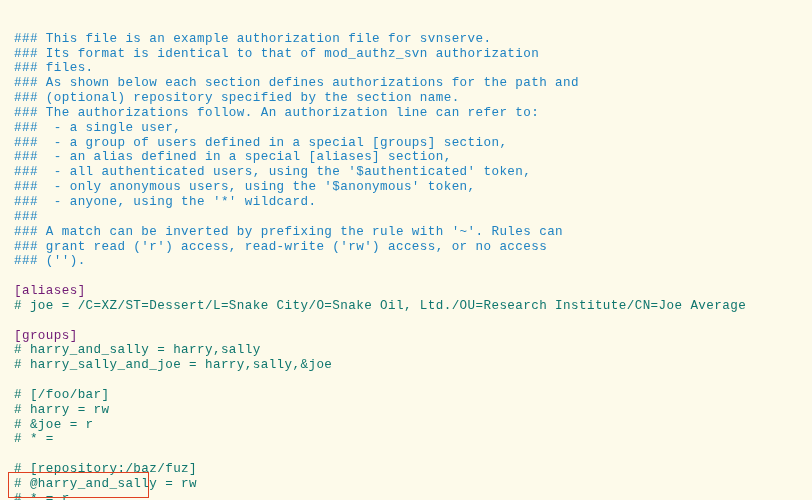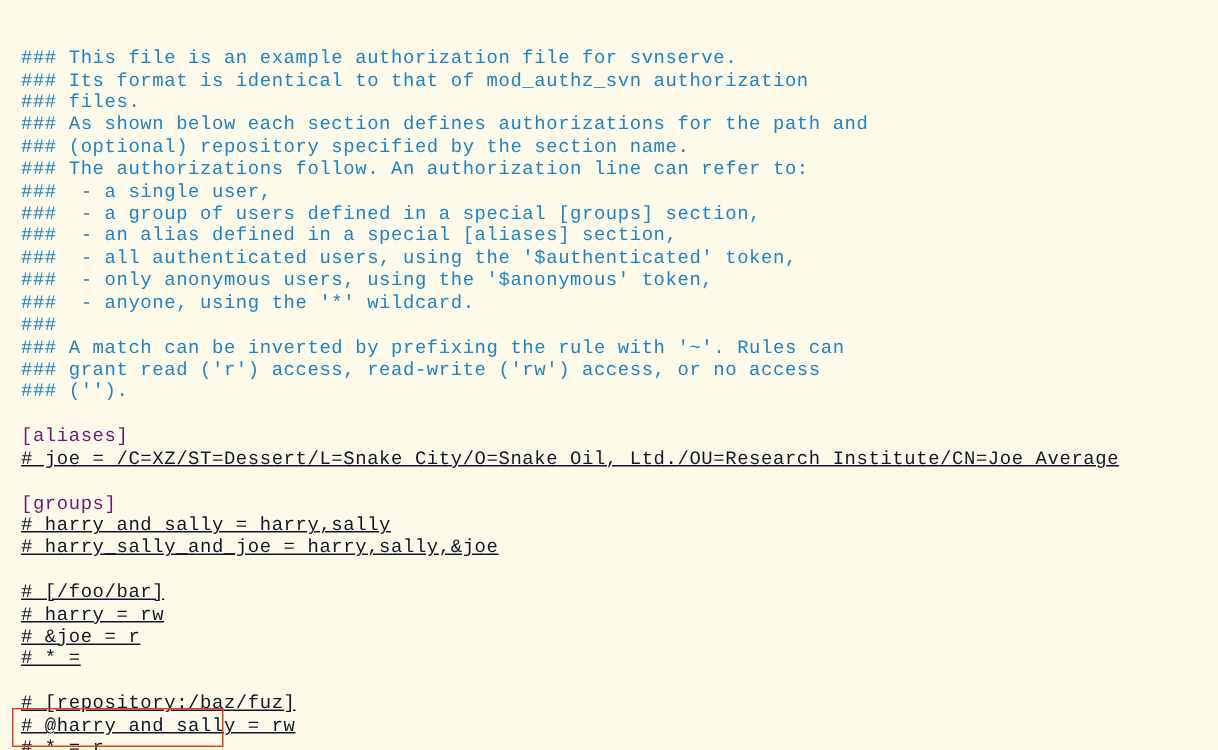--- a/index.html
+++ b/index.html
@@ -17,21 +17,21 @@
   .editor {
     width: 812px;
     height: 411px;
     padding: 2px 0 0 14px;
     box-sizing: border-box;
     white-space: pre;
     position: relative;
   }
   .line { min-height: 14.85px; }
   .c1 { color: #2083c2; }  
-  .c2 { color: #0f172a; text-decoration: underline; }   
+  .c2 { color: #0f766e; }   
   .section { color: #701a75; }
   .redbox {
     position: absolute;
     border: 1px solid #e04020;
     pointer-events: none;
   }
 </style>
 </head>
 <body>
 

